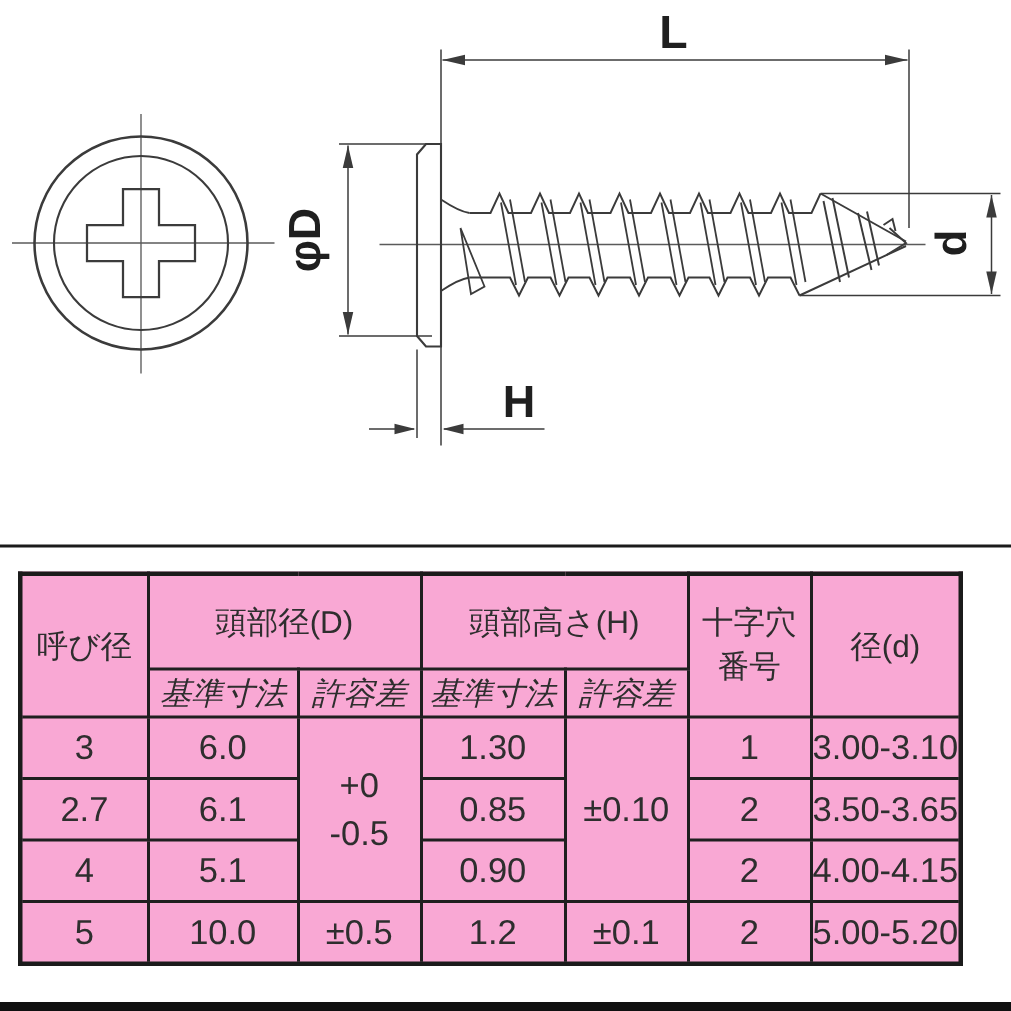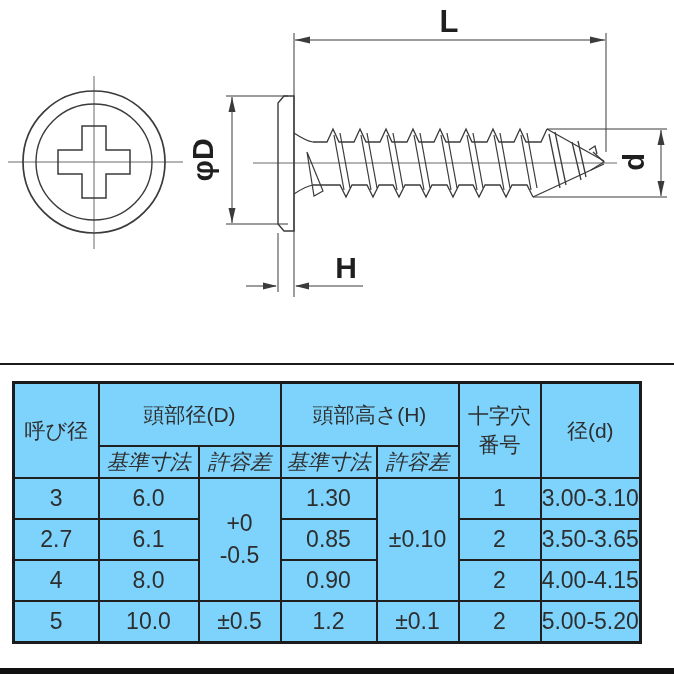--- a/index.html
+++ b/index.html
@@ -5,21 +5,21 @@
   html,body{margin:0;padding:0;background:#e8e8e8;}
   .canvas{
     position:relative;width:674px;height:674px;background:#ffffff;
     font-family:"Liberation Sans",sans-serif;overflow:hidden;
   }
   svg text{fill:#1f1f1f;font-family:"Liberation Sans",sans-serif;font-weight:bold;}
   .divider{position:absolute;left:0;top:363px;width:674px;height:2px;background:#1b1b1b;}
   .bottom-bar{position:absolute;left:0;top:668px;width:674px;height:6px;background:#101010;}
   table.spec{
     position:absolute;left:12px;top:381px;border-collapse:collapse;
-    table-layout:fixed;background:#7dd3fc;
+    table-layout:fixed;background:#f9a8d4;
     border:3px solid #1b1b1b;
   }
   table.spec th,table.spec td{
     border:2px solid #1f1f1f;text-align:center;vertical-align:middle;
     padding:0;color:#2e2e2e;font-weight:normal;overflow:hidden;
   }
   table.spec th{font-size:21px;}
   table.spec td{font-size:23px;}
   .h1row th{height:61px;}
   .h2row th{height:30px;font-style:italic;}
@@ -173,21 +173,21 @@
     </tr>
     <tr class="drow">
       <td>2.7</td>
       <td>6.1</td>
       <td>0.85</td>
       <td>2</td>
       <td>3.50-3.65</td>
     </tr>
     <tr class="drow">
       <td>4</td>
-      <td>8.0</td>
+      <td>5.1</td>
       <td>0.90</td>
       <td>2</td>
       <td>4.00-4.15</td>
     </tr>
     <tr class="drow">
       <td>5</td>
       <td>10.0</td>
       <td>±0.5</td>
       <td>1.2</td>
       <td>±0.1</td>

